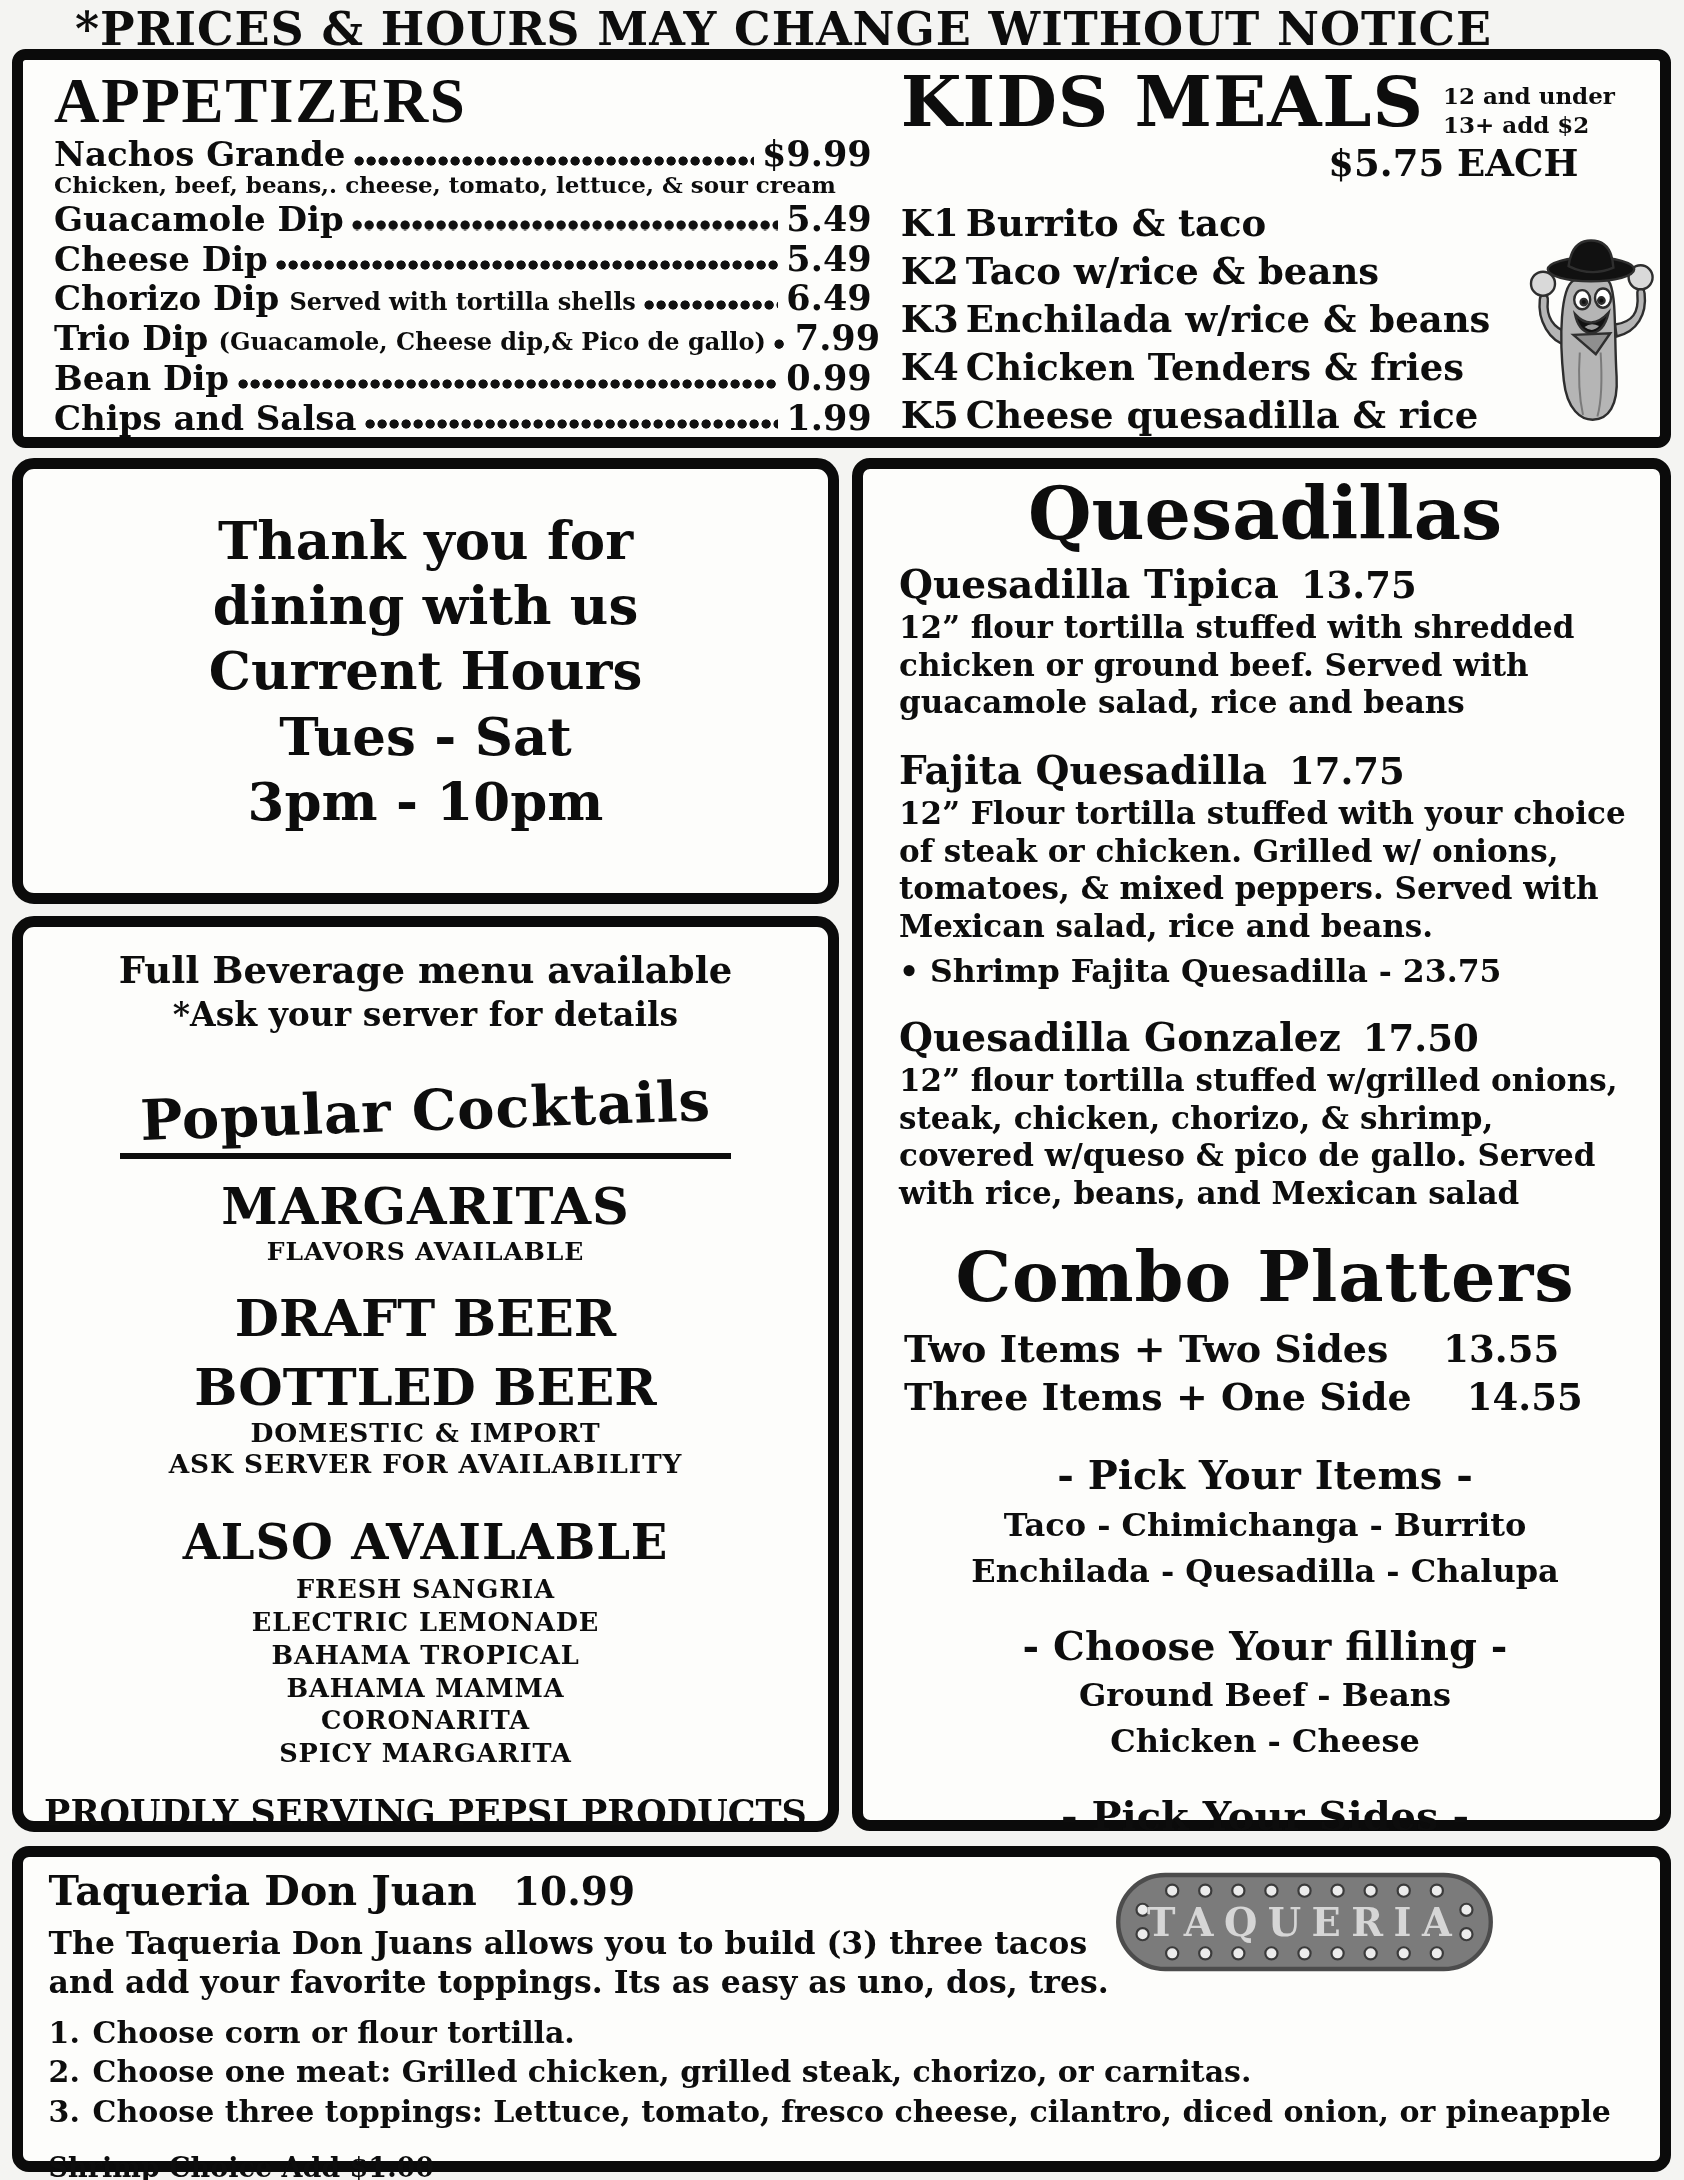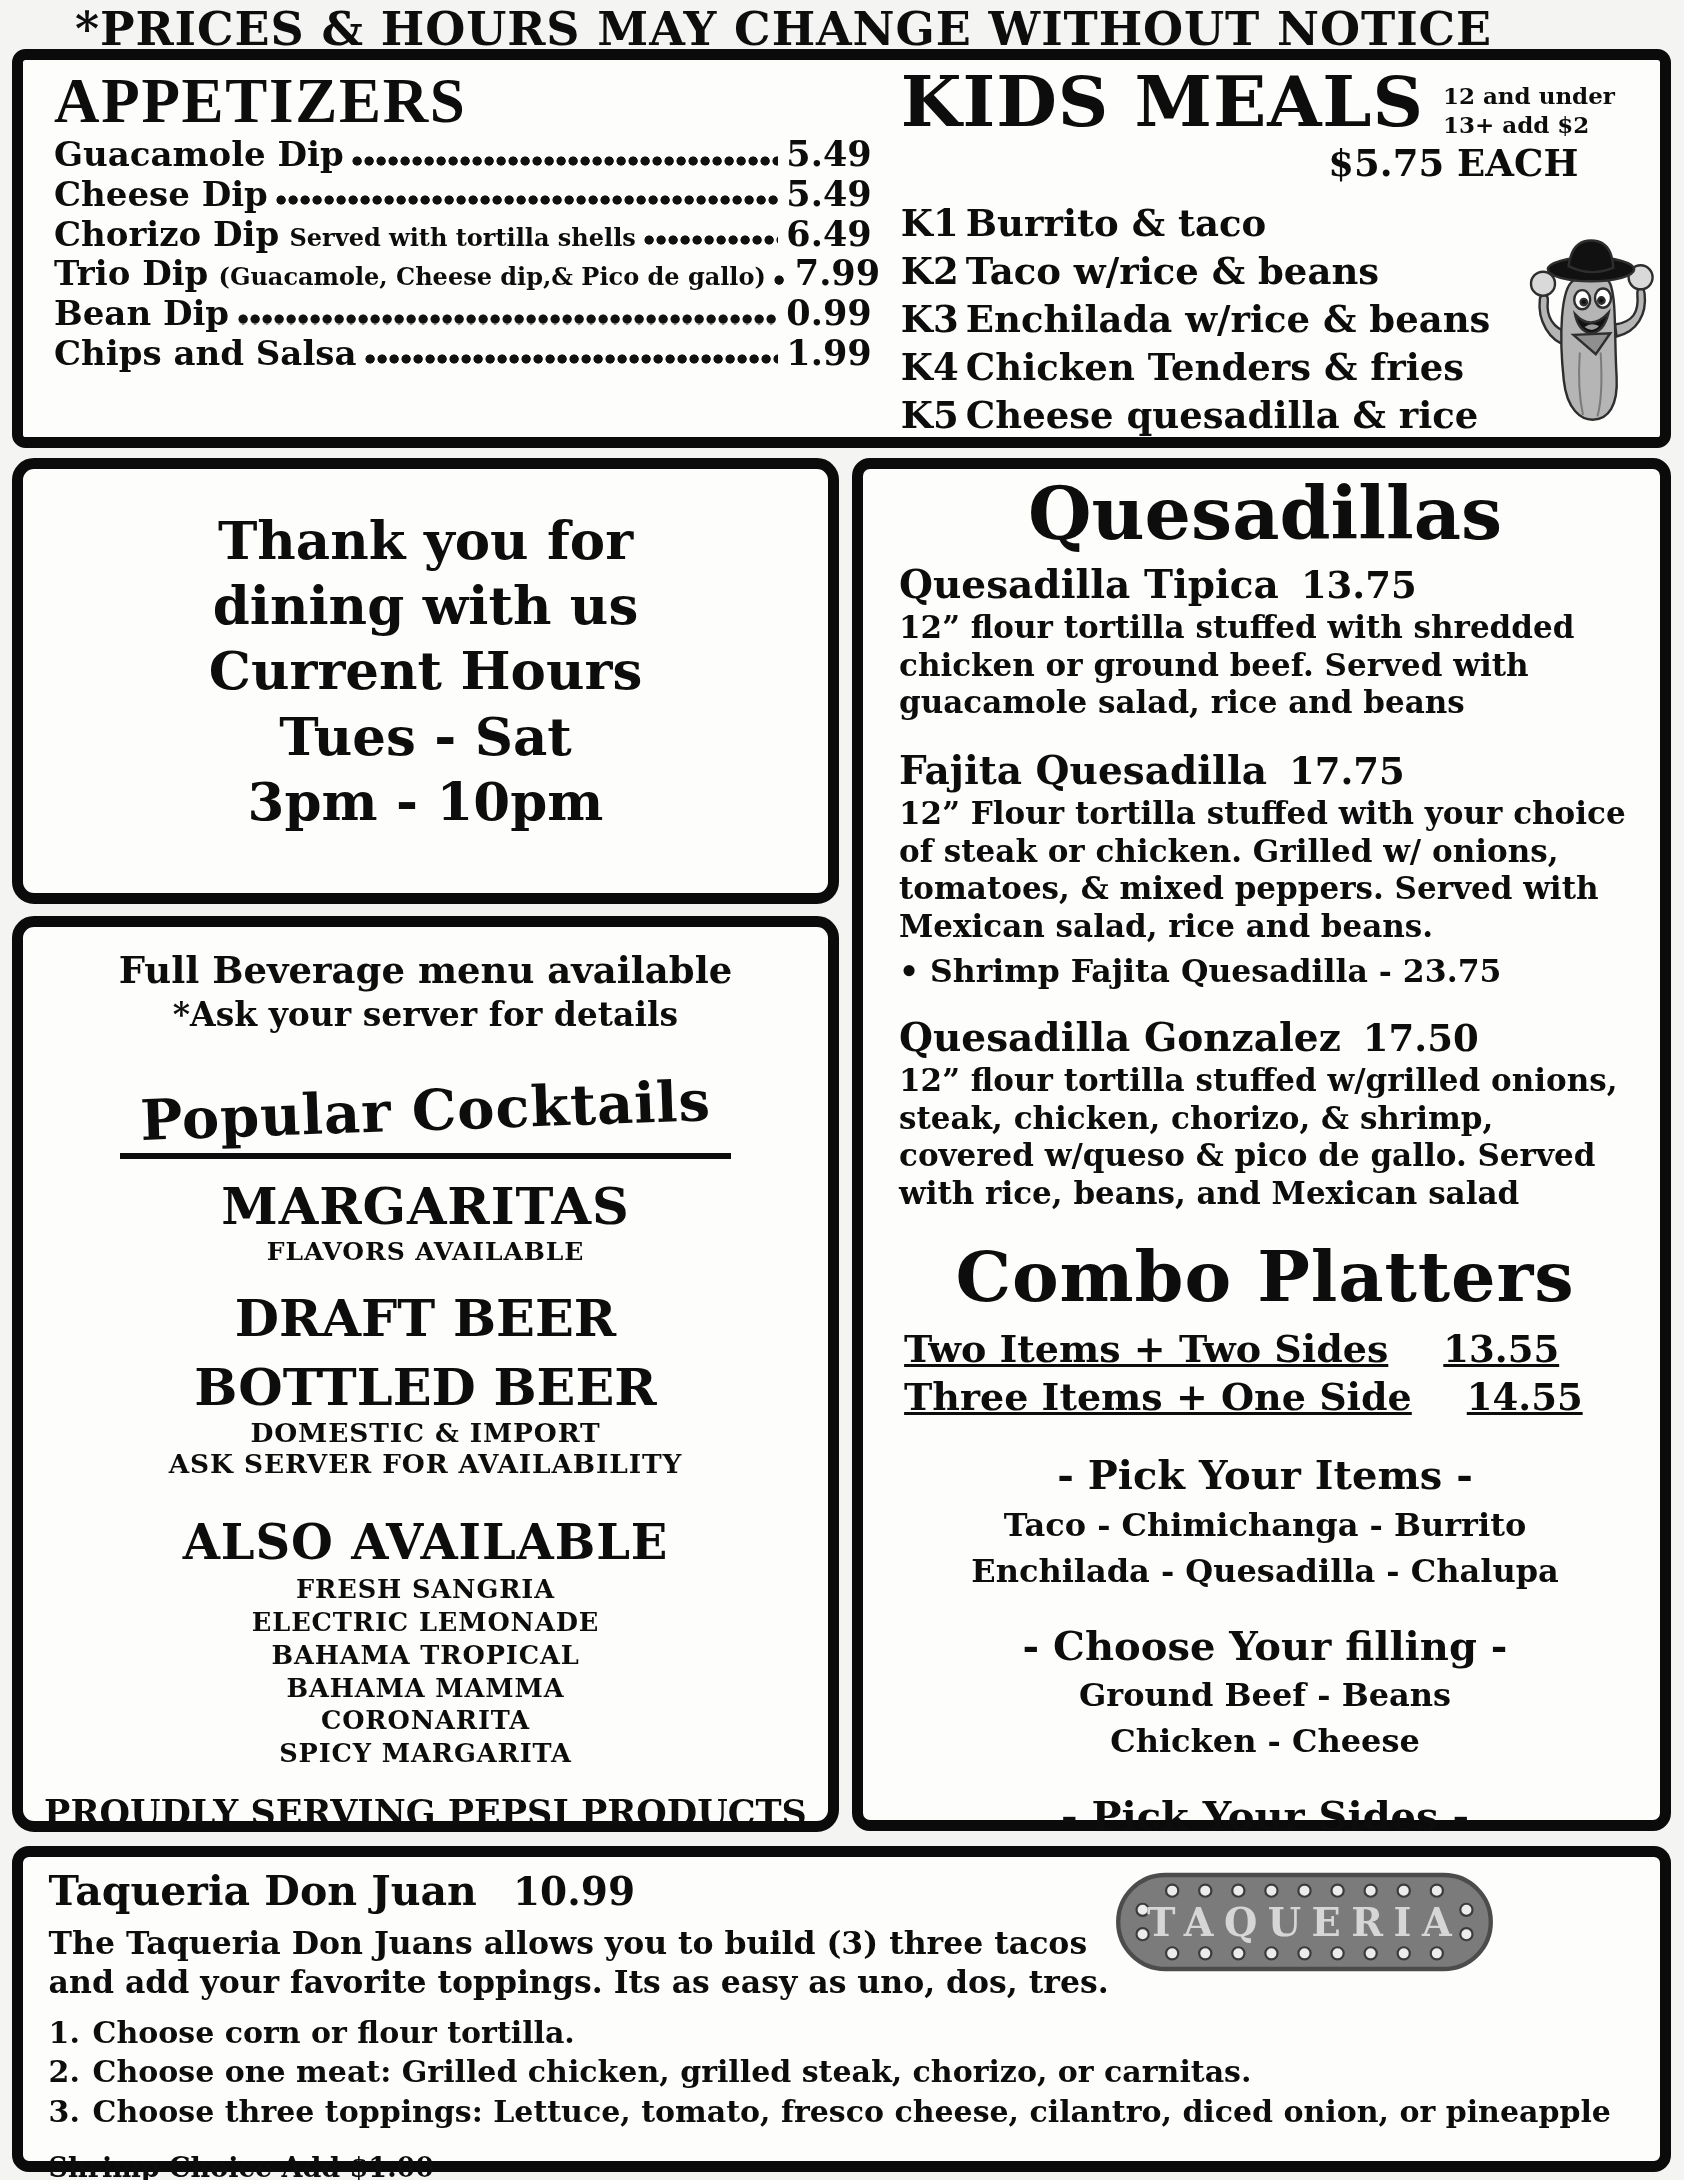--- a/index.html
+++ b/index.html
@@ -62,21 +62,21 @@
   #box-right{left:852px;top:458px;width:819px;height:1373px;border-radius:18px;padding:5.1px 29px 0 36px;}
   .ques-title{font-size:73px;line-height:1.08;text-align:center;}
   .dish{margin-top:10.2px;}
   .dish + .dish{margin-top:27px;}
   .dish-head{font-size:39px;line-height:1.1;}
   .dish-price{font-size:37px;margin-left:22px;}
   .dish-desc{font-size:31px;line-height:1.21;margin-top:3.4px;}
   .dish-extra{font-size:31.5px;margin-top:6.8px;}
   .combo-title{font-size:70px;line-height:1.02;margin-top:29px;text-align:center;letter-spacing:0.9px;}
   .combo-opts{margin-top:12px;padding-left:5.1px;}
-  .combo-opt{display:flex;align-items:baseline;font-size:38px;line-height:1.26;text-decoration:underline;}
+  .combo-opt{display:flex;align-items:baseline;font-size:38px;line-height:1.26;}
   .combo-price{margin-left:55px;font-size:37px;}
   .pick{margin-top:32px;text-align:center;}
   .pick-head{font-size:40px;line-height:1.15;}
   .pick-line{font-size:32px;line-height:1.2;margin-top:7.7px;}
 
   
   #box-bottom{left:12px;top:1846px;width:1659px;height:326px;border-radius:17px;padding:12px 25.6px 0 25.6px;}
   .tdj-head{font-size:41px;line-height:1.1;display:flex;align-items:baseline;}
   .tdj-price{font-size:39px;margin-left:36px;}
   .tdj-desc{margin-top:8.5px;}
@@ -90,20 +90,29 @@
 </head>
 <body>
 
 <div id="notice">*PRICES &amp; HOURS MAY CHANGE WITHOUT NOTICE</div>
 
 <section class="box" id="box-top">
   <div class="apps-pane">
     <div class="apps-title">APPETIZERS</div>
     <div>
 
+        <div class="item">
+          <div class="item-row">
+            <span class="item-name">Nachos Grande</span>
+
+            <span class="dots"></span>
+            <span class="item-price">$9.99</span>
+          </div>
+          <div class="item-desc">Chicken, beef, beans,. cheese, tomato, lettuce, &amp; sour cream</div>
+        </div>
 
         <div class="item">
           <div class="item-row">
             <span class="item-name">Guacamole Dip</span>
 
             <span class="dots"></span>
             <span class="item-price">5.49</span>
           </div>
 
         </div>

